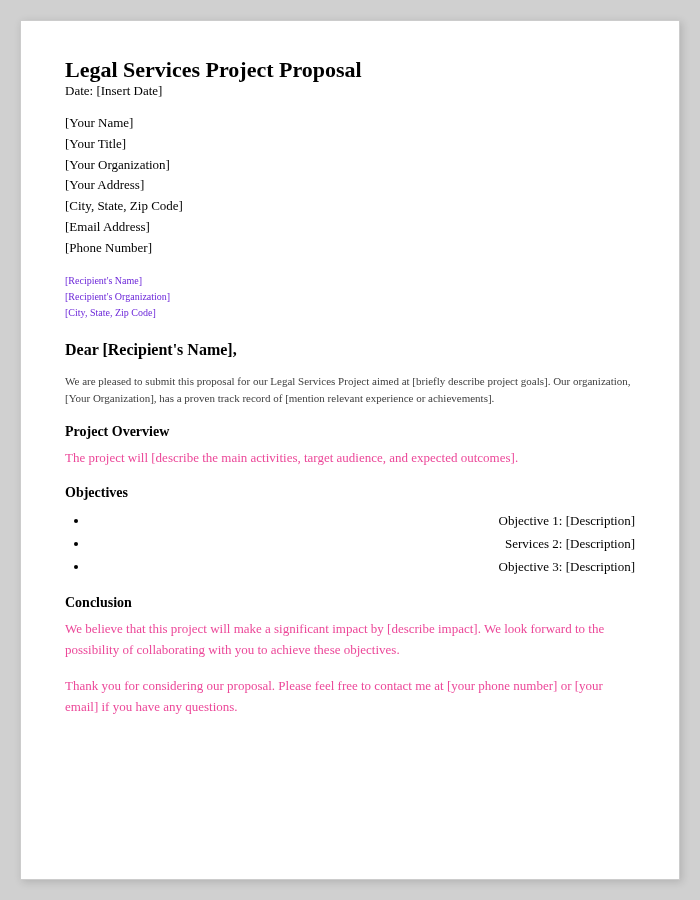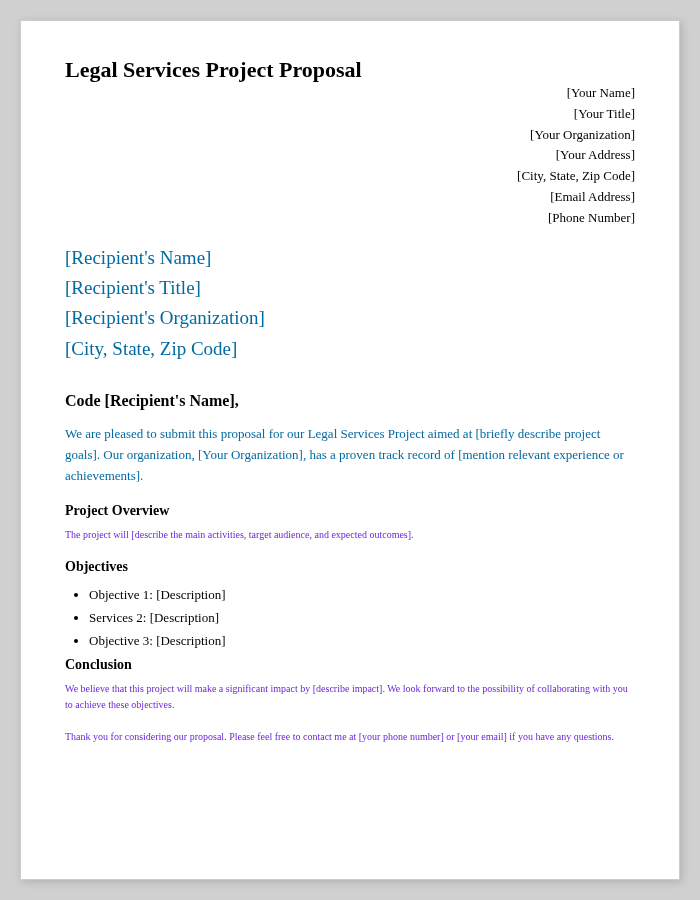--- a/index.html
+++ b/index.html
@@ -41,71 +41,71 @@
       margin-bottom: 14px;
       font-family: Georgia, serif;
     }
 
     .sender-block {
       font-size: 13px;
       color: #000;
       line-height: 1.6;
       margin-bottom: 14px;
       font-family: Georgia, serif;
-      text-align: right;
     }
 
     .recipient-block {
-      font-size: 19px;
-      color: #0369a1;
+      font-size: 10px;
+      color: #6d28d9;
       line-height: 1.6;
-      margin-bottom: 28px;
+      margin-bottom: 20px;
       font-family: Georgia, serif;
     }
 
     .salutation {
       font-size: 16px;
       font-weight: bold;
       color: #000;
       margin-bottom: 14px;
       font-family: Georgia, serif;
     }
 
     .intro-paragraph {
-      font-size: 13px;
-      color: #0369a1;
+      font-size: 11px;
+      color: #404040;
       line-height: 1.6;
       margin-bottom: 16px;
       font-family: Georgia, serif;
     }
 
     .section-heading {
       font-size: 14px;
       font-weight: bold;
       color: #000;
       margin-bottom: 8px;
       margin-top: 4px;
       font-family: Georgia, serif;
     }
 
     .section-paragraph {
-      font-size: 10px;
-      color: #6d28d9;
+      font-size: 13px;
+      color: #ec4899;
       line-height: 1.6;
       margin-bottom: 16px;
       font-family: Georgia, serif;
     }
 
     .objectives-list {
       font-size: 13px;
       color: #000;
       line-height: 1.8;
       margin-left: 24px;
-      margin-bottom: 4px;
+      margin-bottom: 16px;
       font-family: Georgia, serif;
+      text-align: right;
     }
 
     .objectives-list li {
       list-style-type: disc;
     }
 
     .budget-section {
       margin-bottom: 4px;
     }
 
@@ -113,39 +113,39 @@
       margin-bottom: 4px;
     }
   </style>
 </head>
 <body>
 
 <div class="page-container">
 
   <h1 class="doc-title">Legal Services Project Proposal</h1>
 
+  <p class="date-line">Date: [Insert Date]</p>
 
   <div class="sender-block">
     <div>[Your Name]</div>
     <div>[Your Title]</div>
     <div>[Your Organization]</div>
     <div>[Your Address]</div>
     <div>[City, State, Zip Code]</div>
     <div>[Email Address]</div>
     <div>[Phone Number]</div>
   </div>
 
   <div class="recipient-block">
     <div>[Recipient's Name]</div>
-    <div>[Recipient's Title]</div>
     <div>[Recipient's Organization]</div>
     <div>[City, State, Zip Code]</div>
   </div>
 
-  <p class="salutation">Code [Recipient's Name],</p>
+  <p class="salutation">Dear [Recipient's Name],</p>
 
   <p class="intro-paragraph">We are pleased to submit this proposal for our Legal Services Project aimed at [briefly describe project goals]. Our organization, [Your Organization], has a proven track record of [mention relevant experience or achievements].</p>
 
   <h2 class="section-heading">Project Overview</h2>
 
   <p class="section-paragraph">The project will [describe the main activities, target audience, and expected outcomes].</p>
 
   <h2 class="section-heading">Objectives</h2>
 
   <ul class="objectives-list">

